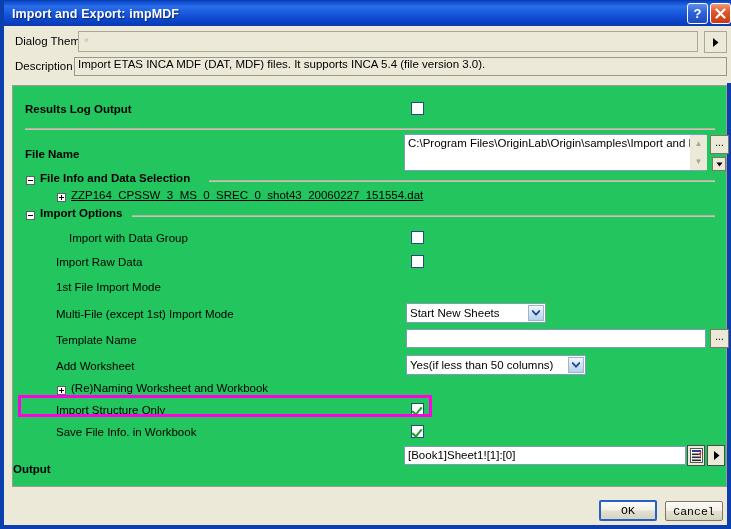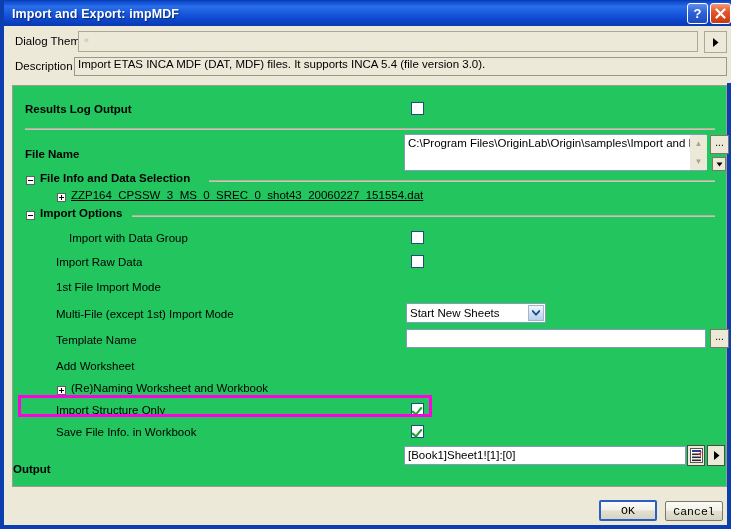--- a/index.html
+++ b/index.html
@@ -359,20 +359,28 @@
           <path d="M0.5 1 L4 4.6 L7.5 1" stroke="#1c4f8f" stroke-width="1.8" fill="none" stroke-linecap="round"></path>
         </svg>
       </div>
     </div>
 
     <span class="plabel" style="left:43px; top:248px;">Template Name</span>
     <div class="tinput" style="left:393px; top:243px; width:300px; height:19px;"></div>
     <div class="browse" style="left:697px; top:243px;">...</div>
 
     <span class="plabel" style="left:43px; top:274px;">Add Worksheet</span>
+    <div class="combo" style="left:393px; top:269px; width:180px;">
+      <span>Yes(if less than 50 columns)</span>
+      <div class="combo-btn">
+        <svg width="8" height="6" viewBox="0 0 8 6">
+          <path d="M0.5 1 L4 4.6 L7.5 1" stroke="#1c4f8f" stroke-width="1.8" fill="none" stroke-linecap="round"></path>
+        </svg>
+      </div>
+    </div>
 
     <div class="treebox plus" style="left:44px; top:300px;"></div>
     <span class="plabel" style="left:58px; top:296px;">(Re)Naming Worksheet and Workbook</span>
 
     <span class="plabel" style="left:43px; top:318px;">Import Structure Only</span>
     <div class="cb checked" style="left:398px; top:317px;"></div>
     <div class="highlight" style="left:5px; top:309px; width:414px; height:22px;"></div>
 
     <span class="plabel" style="left:43px; top:340px;text-align:right;">Save File Info. in Workbook</span>
     <div class="cb checked" style="left:398px; top:339px;"></div>

